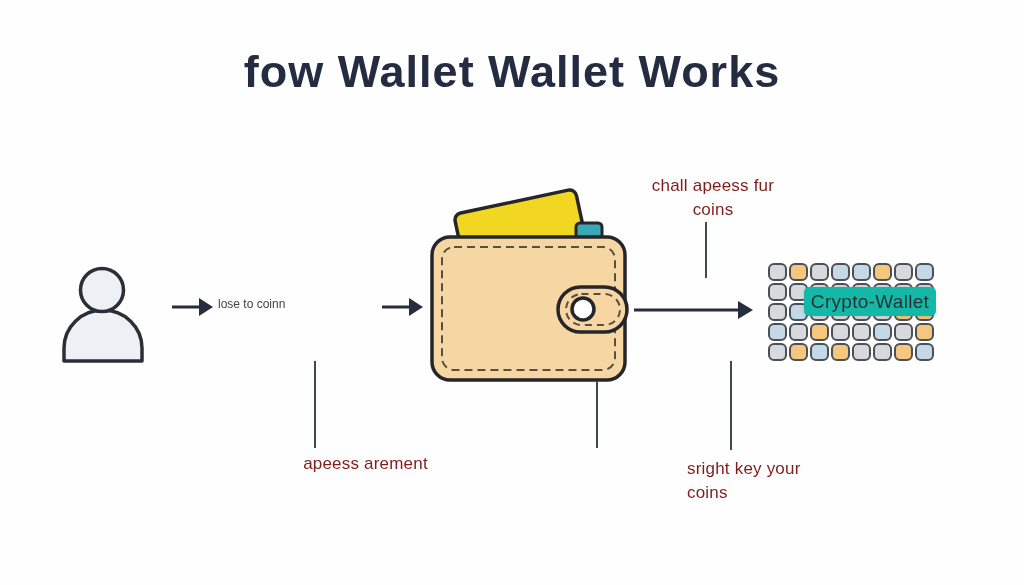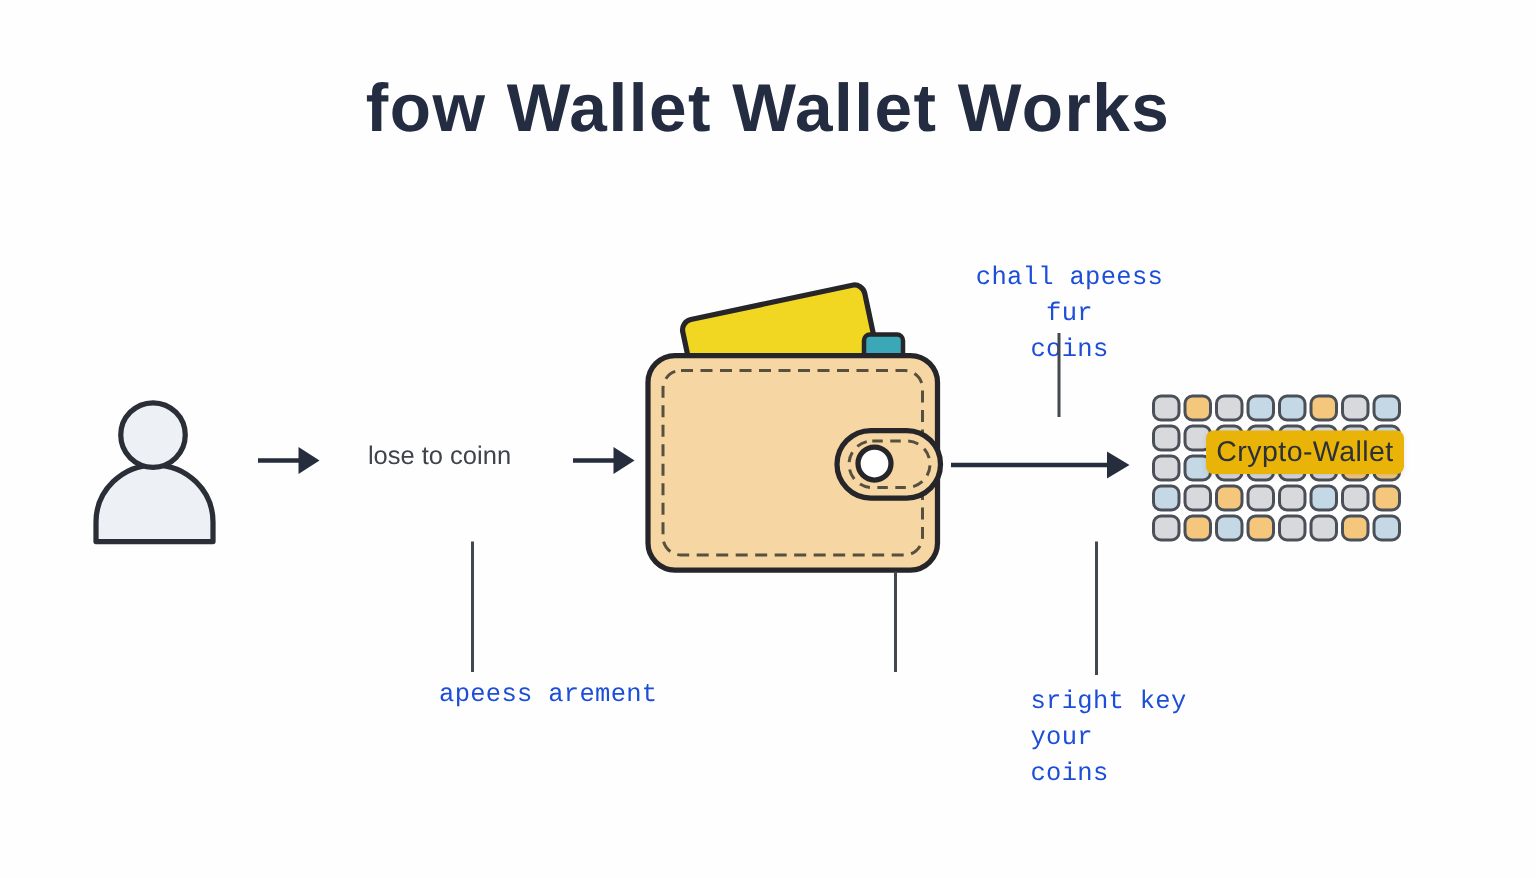--- a/index.html
+++ b/index.html
@@ -9,36 +9,36 @@
     font-family:"Liberation Sans", sans-serif;
   }
   .abs{position:absolute;}
   
   .title{
     left:0;top:46px;width:1024px;text-align:center;
     font-size:45px;font-weight:700;letter-spacing:1px;color:#242c42;
   }
   
   .note{
-    font-size:17px;color:#1d4ed8;line-height:24px;letter-spacing:0.2px;font-family:Liberation Mono, monospace;
+    font-size:17px;color:#7f1d1d;line-height:24px;letter-spacing:0.2px;
   }
   .center{text-align:center;}
   
   .vline{width:2px;background:#43474e;}
   
-  .step-text{left:218px;top:291px;width:150px;font-size:17px;line-height:26px;color:#3f434a;text-align:center;}
+  .step-text{left:218px;top:291px;width:150px;font-size:12px;line-height:26px;color:#3f434a;text-align:left;}
   
   .grid-wrap{left:768px;top:263px;width:170px;height:102px;}
   .grid{
     display:grid;grid-template-columns:repeat(8,19px);grid-auto-rows:18px;gap:2px;
   }
   .cell{border:2px solid #4b5058;border-radius:6px;box-sizing:border-box;}
   .grid-label{
     position:absolute;left:36px;top:24px;width:132px;height:29px;
-    background:#eab308;border-radius:5px;box-shadow:0 1px 4px rgba(0,0,0,0.10);
+    background:#14b8a6;border-radius:5px;box-shadow:0 1px 4px rgba(0,0,0,0.10);
     display:flex;align-items:center;justify-content:center;
     font-size:19px;font-weight:500;color:#2c3138;letter-spacing:0.3px;white-space:nowrap;
   }
 </style>
 </head>
 <body>
 
 <div class="abs title">fow Wallet Wallet Works</div>
 
 <svg class="abs" style="left:58px;top:260px" width="90" height="105" viewBox="0 0 90 105">

